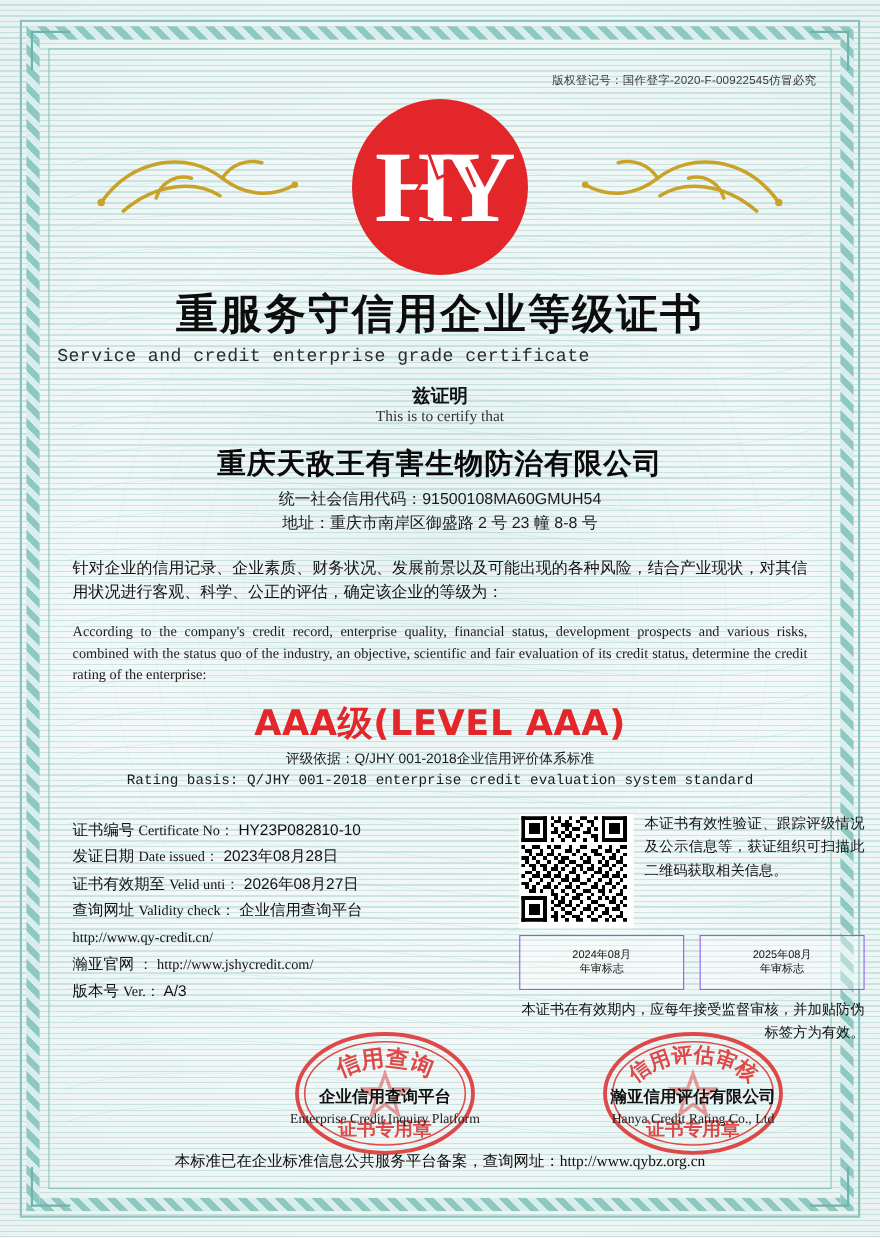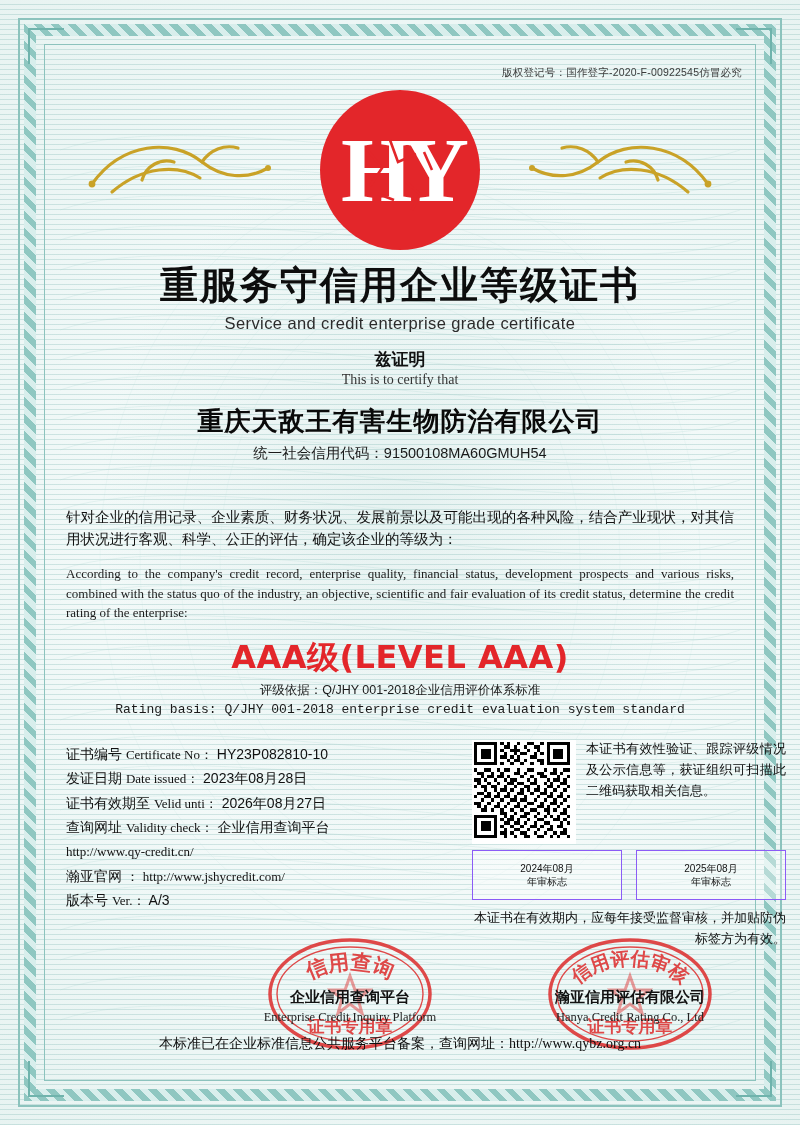--- a/index.html
+++ b/index.html
@@ -118,22 +118,22 @@
     font-family: "DejaVu Sans", sans-serif;
     font-weight: bold;
     font-size: 38px;
     color: #0d0d0d;
     letter-spacing: 2px;
   }
   .title-en {
     position: absolute;
     top: 262px;
     width: 100%;
-    text-align: center;
-    font-family: Liberation Sans, sans-serif;
+    text-align: left;
+    font-family: Liberation Mono, monospace;
     font-size: 16.5px;
     color: #2b2b2b;
     letter-spacing: 0.4px;
   }
   .certify-cn {
     position: absolute;
     top: 296px;
     width: 100%;
     text-align: center;
     font-family: "DejaVu Sans", sans-serif;
@@ -314,21 +314,21 @@
     width: 240px;
     text-align: center;
     font-family: "Liberation Serif", serif;
     font-size: 12.5px;
     color: #222;
   }
   .stamp-org-en.left { left: 178px; top: 958px; }
   .stamp-org-en.right { left: 458px; top: 958px; }
   .footer {
     position: absolute;
-    bottom: 20px;
+    bottom: 8px;
     width: 100%;
     text-align: center;
     font-size: 14px;
     color: #0e0e0e;
   }
   .footer .url {
     font-family: "Liberation Serif", serif;
   }
 </style>
 </head>
@@ -432,20 +432,21 @@
     </div>
 
     <div class="title-cn">重服务守信用企业等级证书</div>
     <div class="title-en">Service and credit enterprise grade certificate</div>
 
     <div class="certify-cn">兹证明</div>
     <div class="certify-en">This is to certify that</div>
 
     <div class="company">重庆天敌王有害生物防治有限公司</div>
     <div class="credit-code">统一社会信用代码：91500108MA60GMUH54</div>
+    <div class="address">地址：重庆市南岸区御盛路 2 号 23 幢 8-8 号</div>
 
     <div class="para-cn">针对企业的信用记录、企业素质、财务状况、发展前景以及可能出现的各种风险，结合产业现状，对其信用状况进行客观、科学、公正的评估，确定该企业的等级为：</div>
     <div class="para-en">According to the company's credit record, enterprise quality, financial status, development prospects and various risks, combined with the status quo of the industry, an objective, scientific and fair evaluation of its credit status, determine the credit rating of the enterprise:</div>
 
     <div class="level">AAA级(LEVEL AAA)</div>
     <div class="basis-cn">评级依据：Q/JHY 001-2018企业信用评价体系标准</div>
     <div class="basis-en">Rating basis: Q/JHY 001-2018 enterprise credit evaluation system standard</div>
 
     <div class="details">
       <div class="row">

